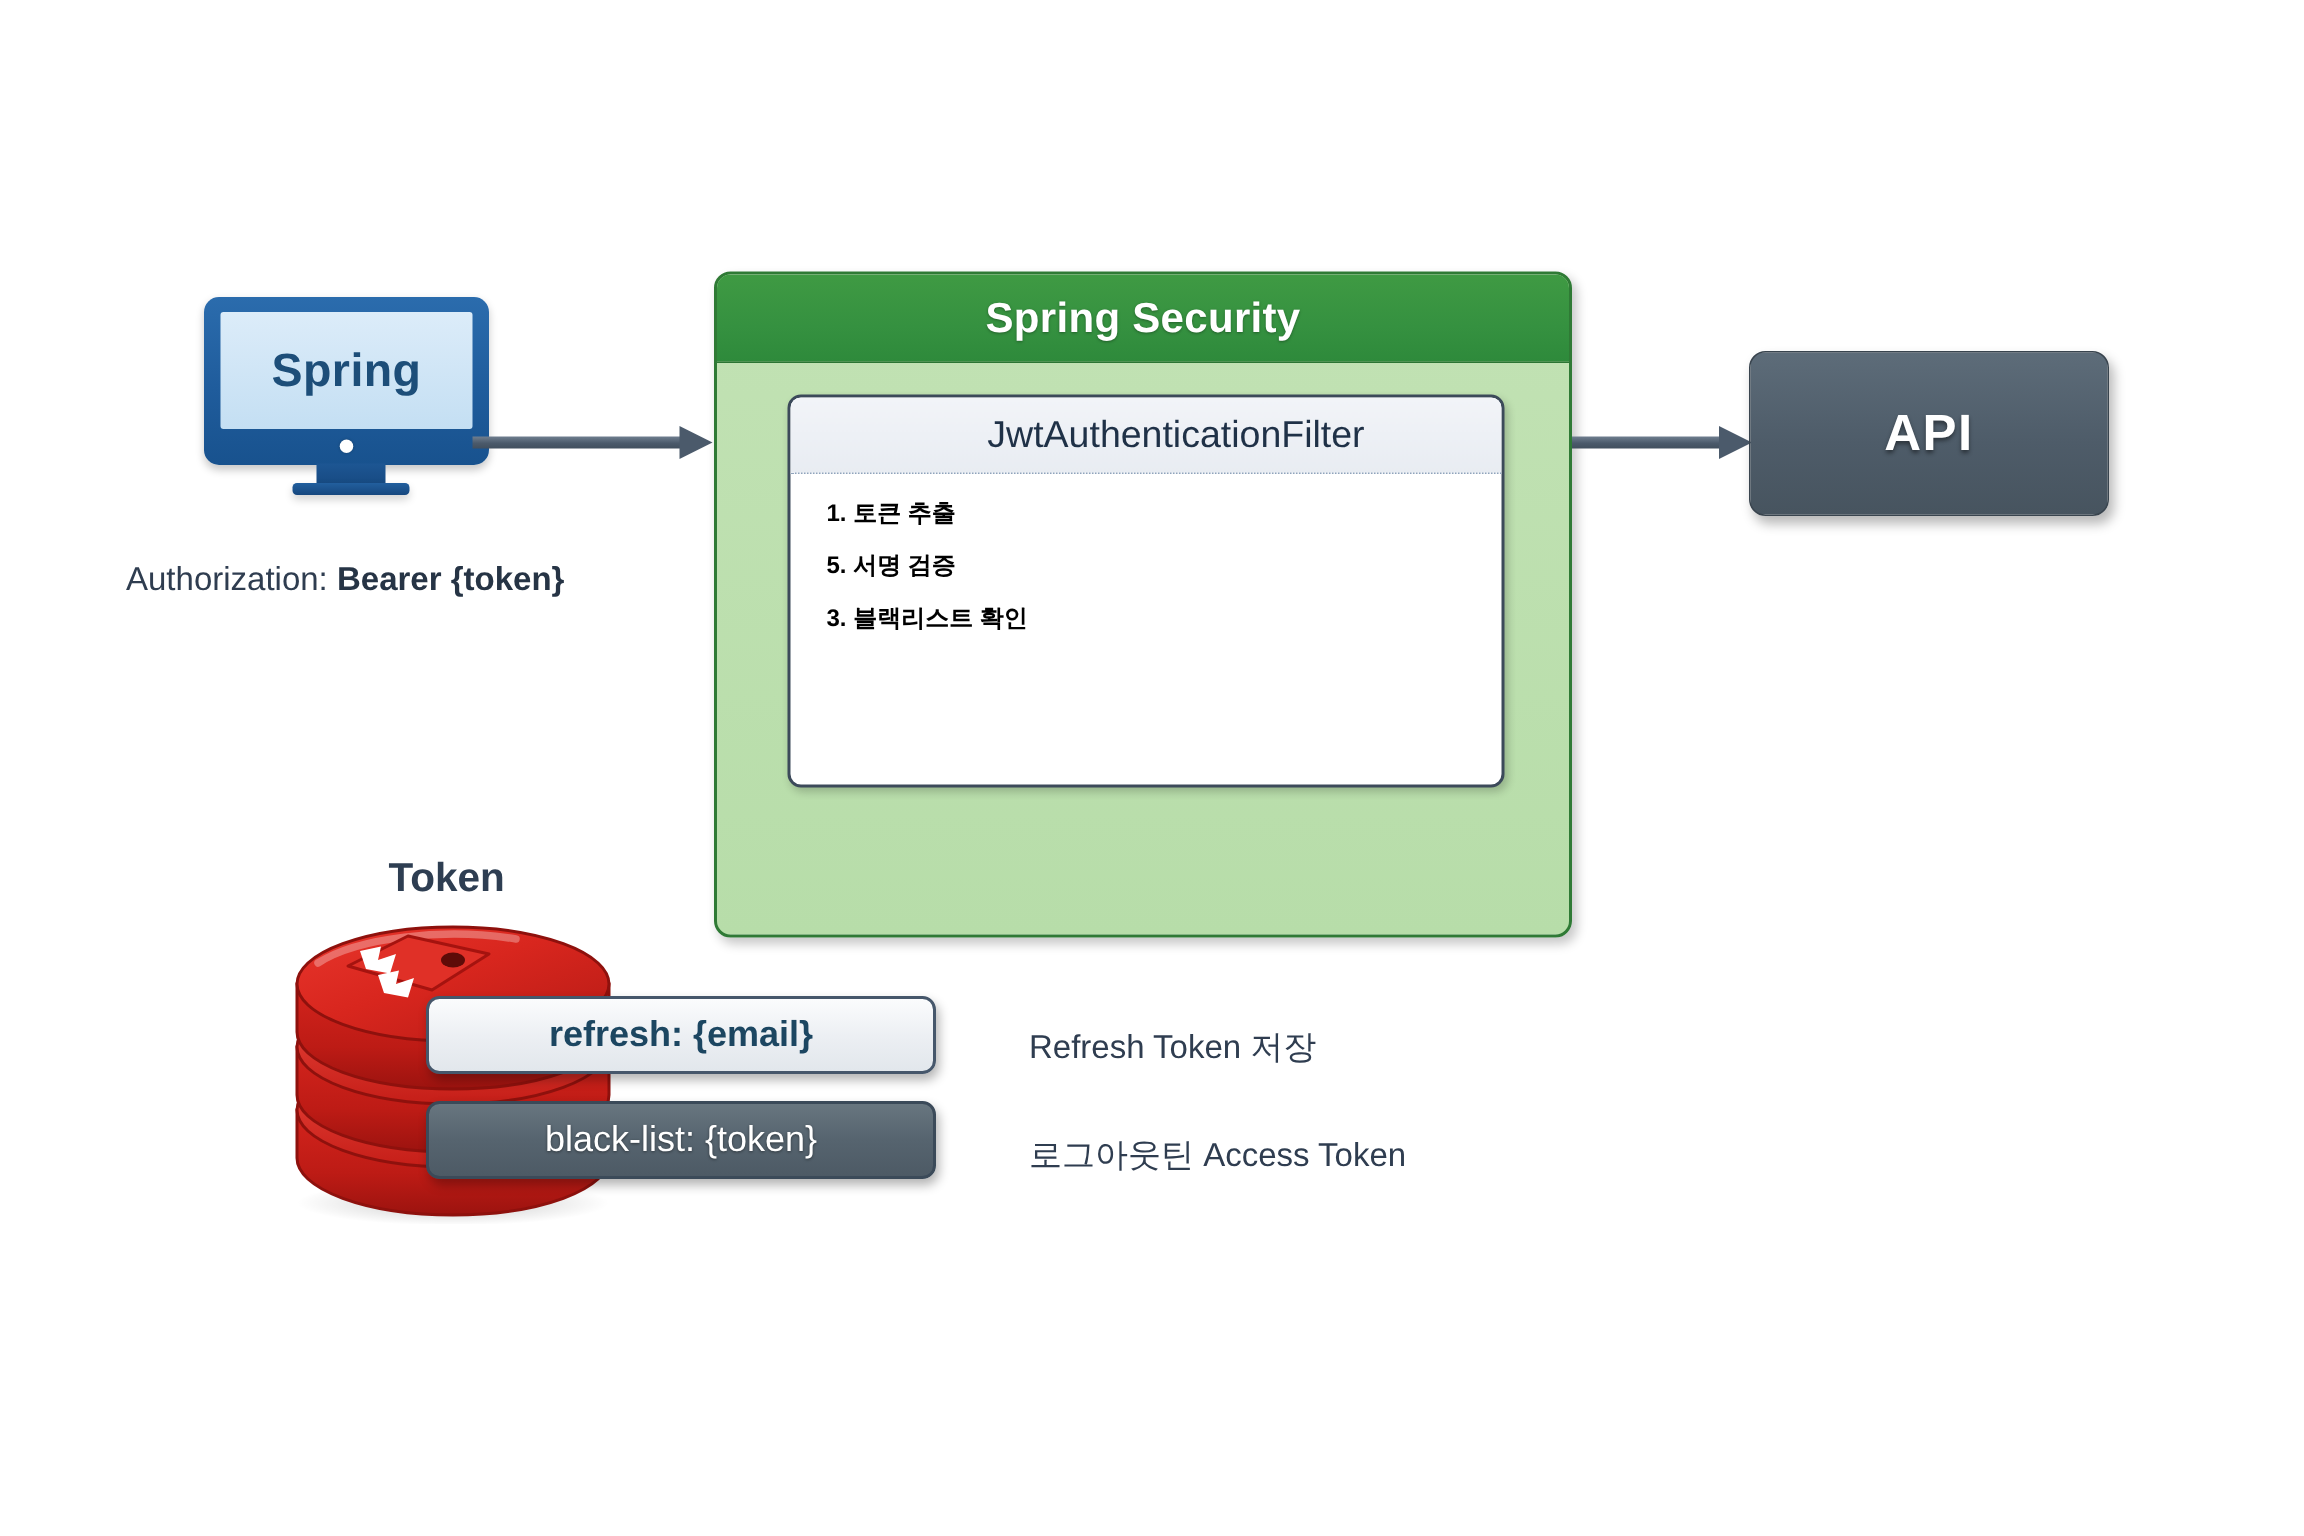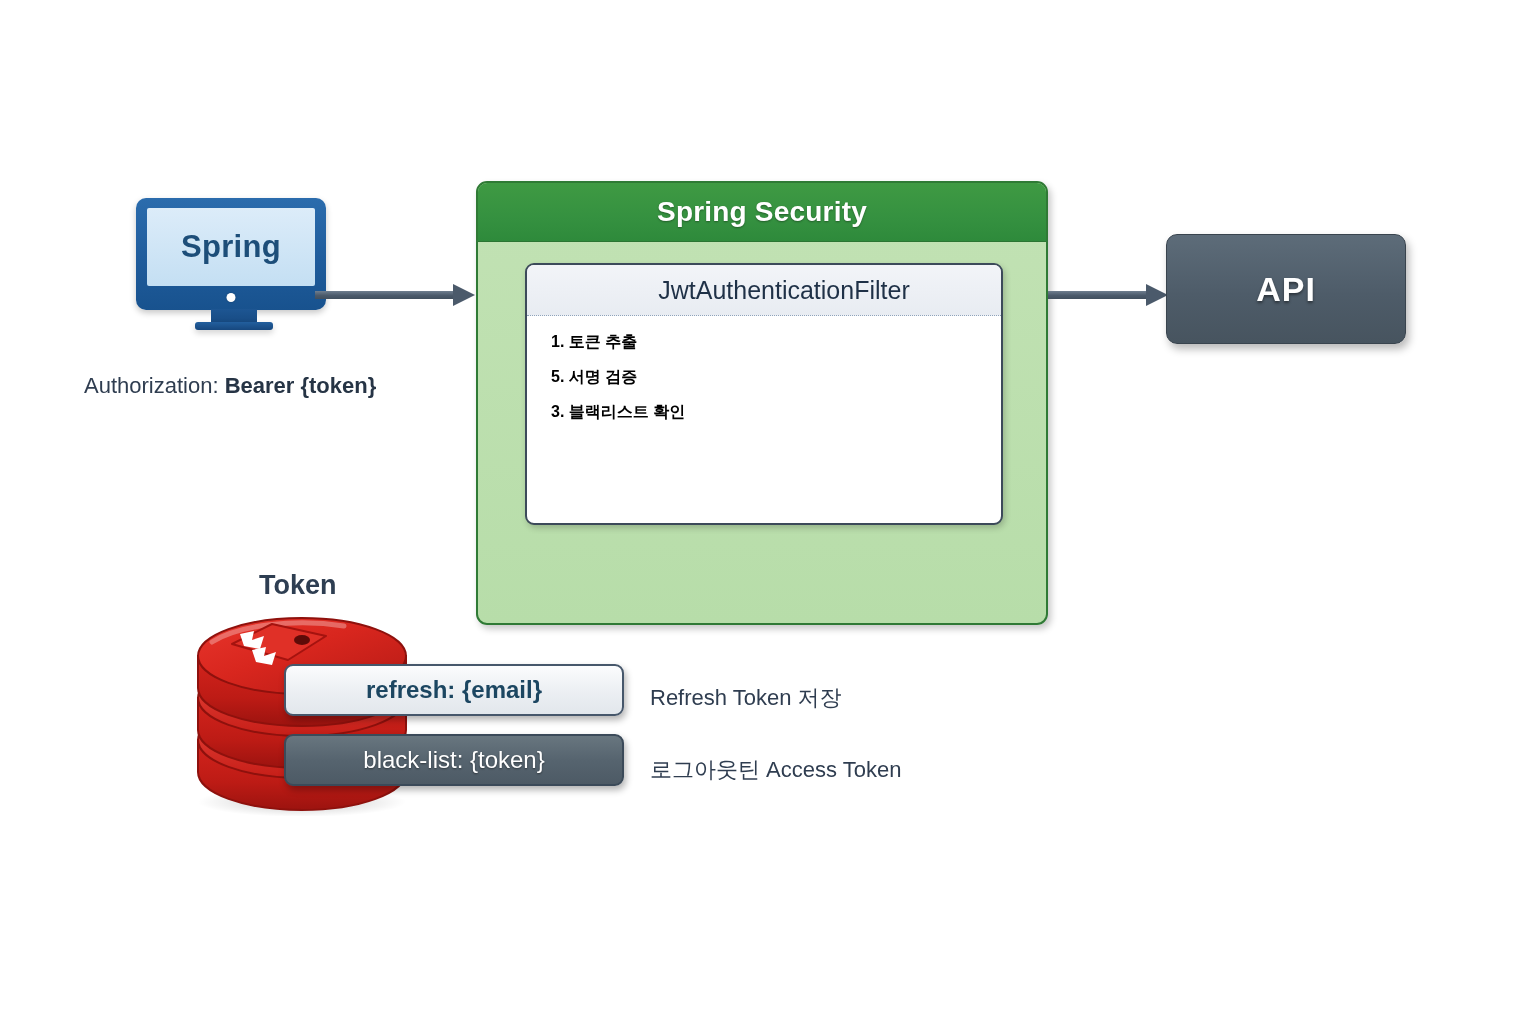--- a/index.html
+++ b/index.html
@@ -275,20 +275,21 @@
     font-weight: normal;
     color: #ffffff;
     text-shadow: 0 1px 2px rgba(0,0,0,0.45);
   }
 
   .redis-note {
     position: absolute;
     font-size: 22px;
     color: #2f3d50;
     white-space: nowrap;
+    margin-left: 36px;
   }
   #note-refresh { left: 650px; top: 683px; }
   #note-blacklist { left: 650px; top: 755px; }
 </style>
 </head>
 <body>
 
 <div class="canvas">
 
   <div class="client-wrap">

